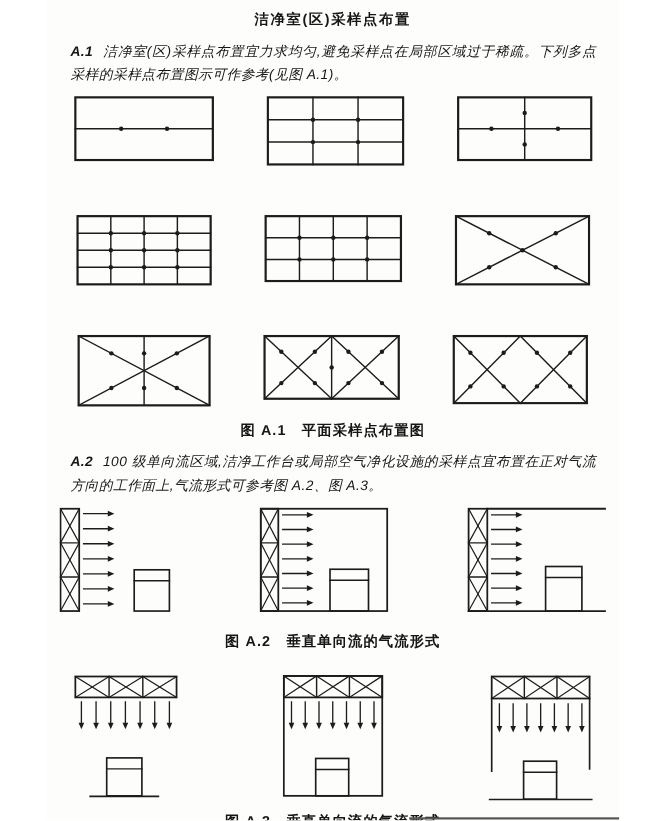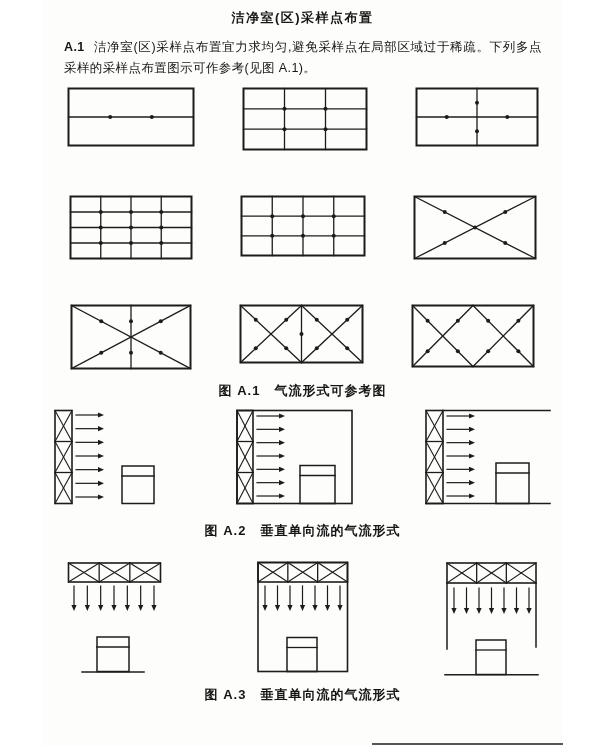--- a/index.html
+++ b/index.html
@@ -1,19 +1,19 @@
 <!DOCTYPE html>
 <html><head>
 <meta charset="utf-8">
 <style>
   html,body{margin:0;padding:0;background:#ffffff;}
   .page{position:relative;width:521px;height:746px;margin:0 auto;background:#fdfdfb;
         font-family:"Liberation Sans","DejaVu Sans",sans-serif;color:#161616;overflow:hidden;}
   .title{font-size:13px;font-weight:700;text-align:center;margin:0;padding-top:9px;letter-spacing:1.5px;}
-  .para{font-size:12.5px;line-height:21px;margin:10px 21px 0 22px;text-align:justify;letter-spacing:0.4px;}
+  .para{font-size:12.5px;line-height:21px;margin:10px 21px 0 22px;text-align:justify;letter-spacing:0.4px;font-style:italic;}
   .plabel{font-weight:700;padding-right:9px;}
   #fig-A1{margin-top:8px;}
   .fig-row{display:flex;justify-content:center;align-items:flex-start;gap:47px;margin-bottom:44px;}
   #fig-A1 .fig-row:last-child{margin-bottom:0;}
   .caption{font-size:13px;font-weight:700;text-align:center;margin:0;letter-spacing:1px;}
   #cap-a1{margin-top:12px;}
   #fig-A2{margin-top:9px;gap:70px;margin-bottom:0;}
   #cap-a2{margin-top:17px;}
   #fig-A3{margin-top:21px;gap:95px;margin-bottom:0;}
   #cap-a3{margin-top:8px;}
@@ -195,22 +195,23 @@
             <circle cx="77.125" cy="16.75" r="2" fill="#1c1c1c"></circle>
             <circle cx="107.375" cy="16.75" r="2" fill="#1c1c1c"></circle>
             <circle cx="16.625" cy="47.25" r="2" fill="#1c1c1c"></circle>
             <circle cx="46.875" cy="47.25" r="2" fill="#1c1c1c"></circle>
             <circle cx="77.125" cy="47.25" r="2" fill="#1c1c1c"></circle>
             <circle cx="107.375" cy="47.25" r="2" fill="#1c1c1c"></circle>
           </g>
         </svg>
       </div>
     </div>
-  <p class="caption" id="cap-a1">图 A.1　气流形式可参考图</p>
-
+  <p class="caption" id="cap-a1">图 A.1　平面采样点布置图</p>
+
+  <p class="para"><span class="plabel">A.2</span><span>100 级单向流区域,洁净工作台或局部空气净化设施的采样点宜布置在正对气流方向的工作面上,气流形式可参考图 A.2、图 A.3。</span></p>
 
   <div class="fig-row" id="fig-A2">
       <svg width="112" height="96" viewBox="0 0 112 96">
         <g>
           <line x1="22" y1="6" x2="45" y2="6" stroke="#1c1c1c" stroke-width="1.2" stroke-linecap="square"></line>
           <polygon points="50,6 44,3.4 44,8.6" fill="#1c1c1c"></polygon>
           <line x1="22" y1="19.666666666666664" x2="45" y2="19.666666666666664" stroke="#1c1c1c" stroke-width="1.2" stroke-linecap="square"></line>
           <polygon points="50,19.666666666666664 44,17.066666666666663 44,22.266666666666666" fill="#1c1c1c"></polygon>
           <line x1="22" y1="33.33333333333333" x2="45" y2="33.33333333333333" stroke="#1c1c1c" stroke-width="1.2" stroke-linecap="square"></line>
           <polygon points="50,33.33333333333333 44,30.733333333333327 44,35.93333333333333" fill="#1c1c1c"></polygon>

